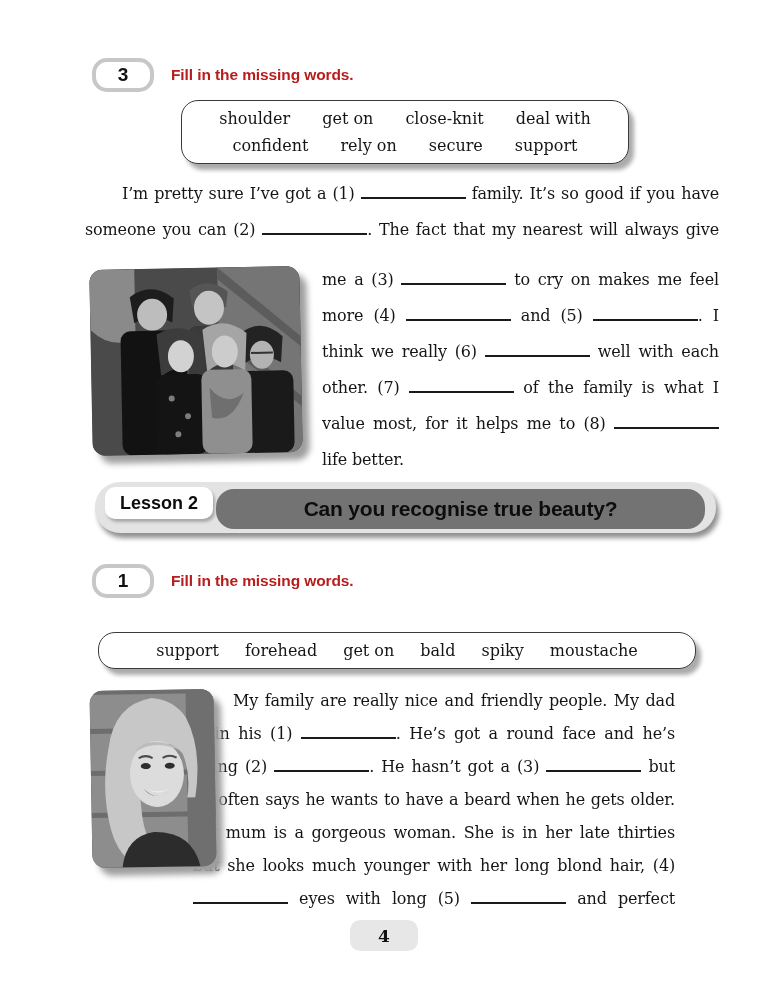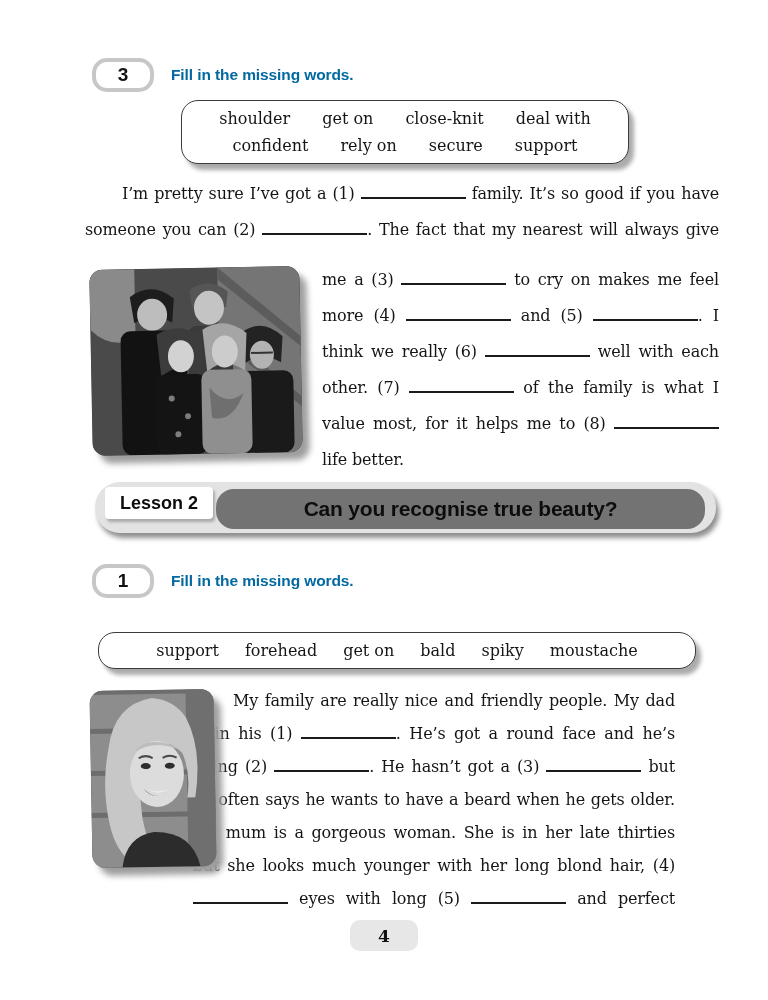--- a/index.html
+++ b/index.html
@@ -16,21 +16,21 @@
   .ex1-row { top:564px; left:92px; }
   .badge {
     width:62px; height:34px; background:#fff;
     border:4px solid #c7c7c7; border-radius:15px;
     display:flex; align-items:center; justify-content:center;
     font-family:"Liberation Sans", sans-serif; font-weight:bold;
     font-size:19px; color:#111;
   }
   .instruction {
     font-family:"Liberation Sans", sans-serif; font-weight:bold;
-    font-size:15.5px; letter-spacing:-0.1px; color:#0369a1;
+    font-size:15.5px; letter-spacing:-0.1px; color:#b91c1c;
   }
 
   
   .wordbox {
     position:absolute; background:#fff;
     border:1.5px solid #3b3b3b; border-radius:17px;
     box-shadow:5px 6px 4px #ababab;
     text-align:center; font-size:16px; line-height:27px;
     padding:4px 6px;
   }
@@ -66,21 +66,21 @@
   .photo2 { left:6px; top:6px; width:124px; height:177px; transform:rotate(-1deg); }
 
   
   .lesson {
     position:absolute; top:482px; left:95px; width:621px; height:51px;
     background:#e3e3e3; border-radius:25px;
     box-shadow:3px 5px 5px #8f8f8f;
   }
   .lesson-tab {
     position:absolute; left:10px; top:5px; height:32px; padding:0 15px;
-    background:#fff; border-radius:4px;
+    background:#fff; border-radius:10px;
     display:flex; align-items:center; justify-content:center;
     font-family:"Liberation Sans", sans-serif; font-weight:bold; font-size:18px;
     color:#0d0d0d; box-shadow:2px 3px 3px #a9a9a9;
   }
   .lesson-panel {
     position:absolute; left:121px; top:7px; right:11px; bottom:4px;
     background:#737373; border-radius:18px;
     display:flex; align-items:center; justify-content:center;
     font-family:"Liberation Sans", sans-serif; font-weight:bold; font-size:21px;
     letter-spacing:-0.2px; color:#0d0d0d;

